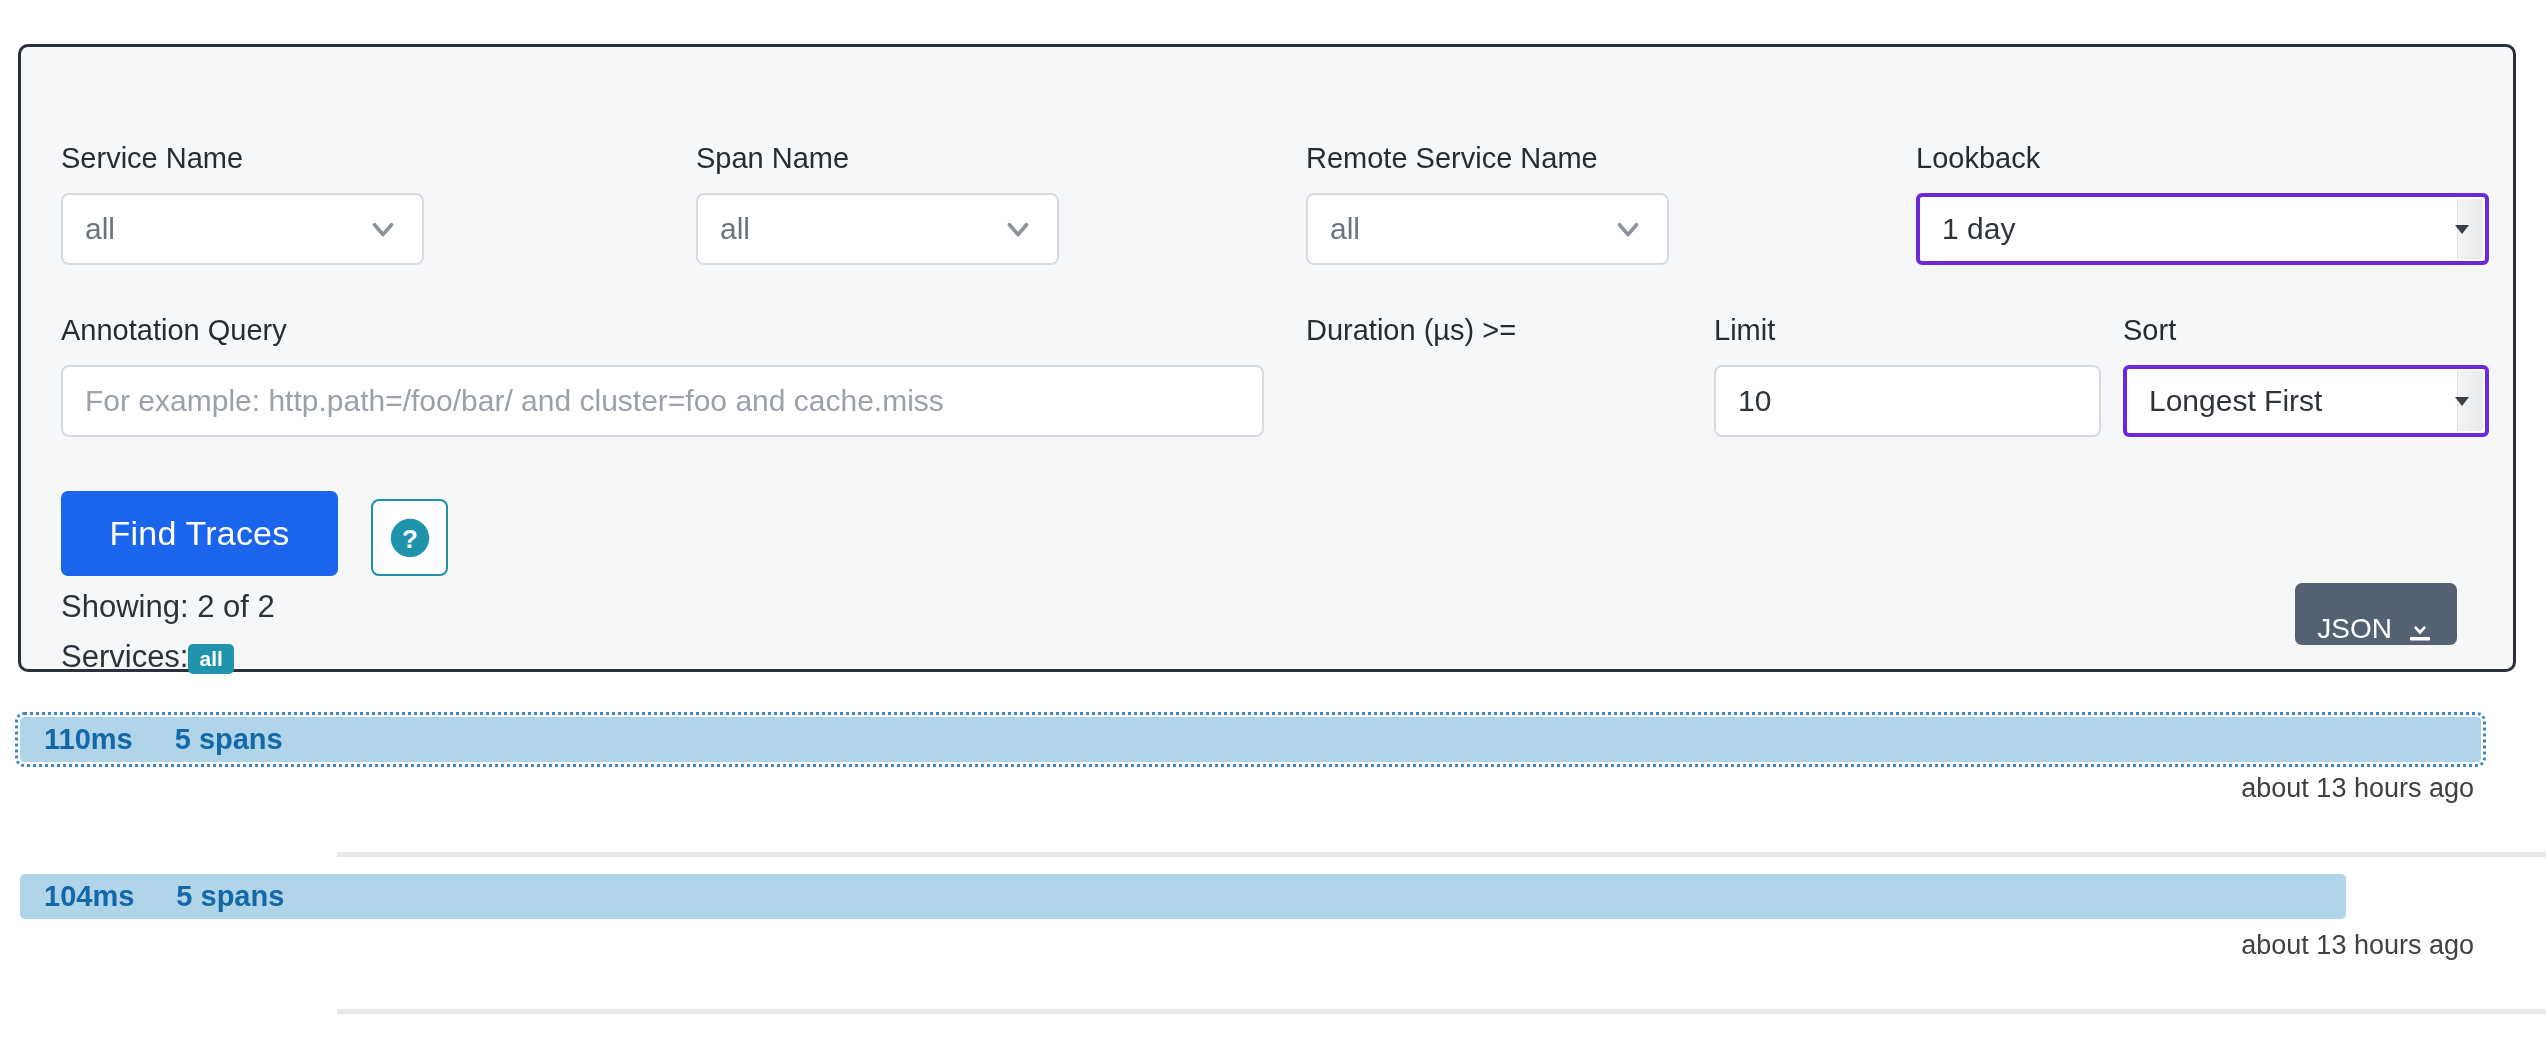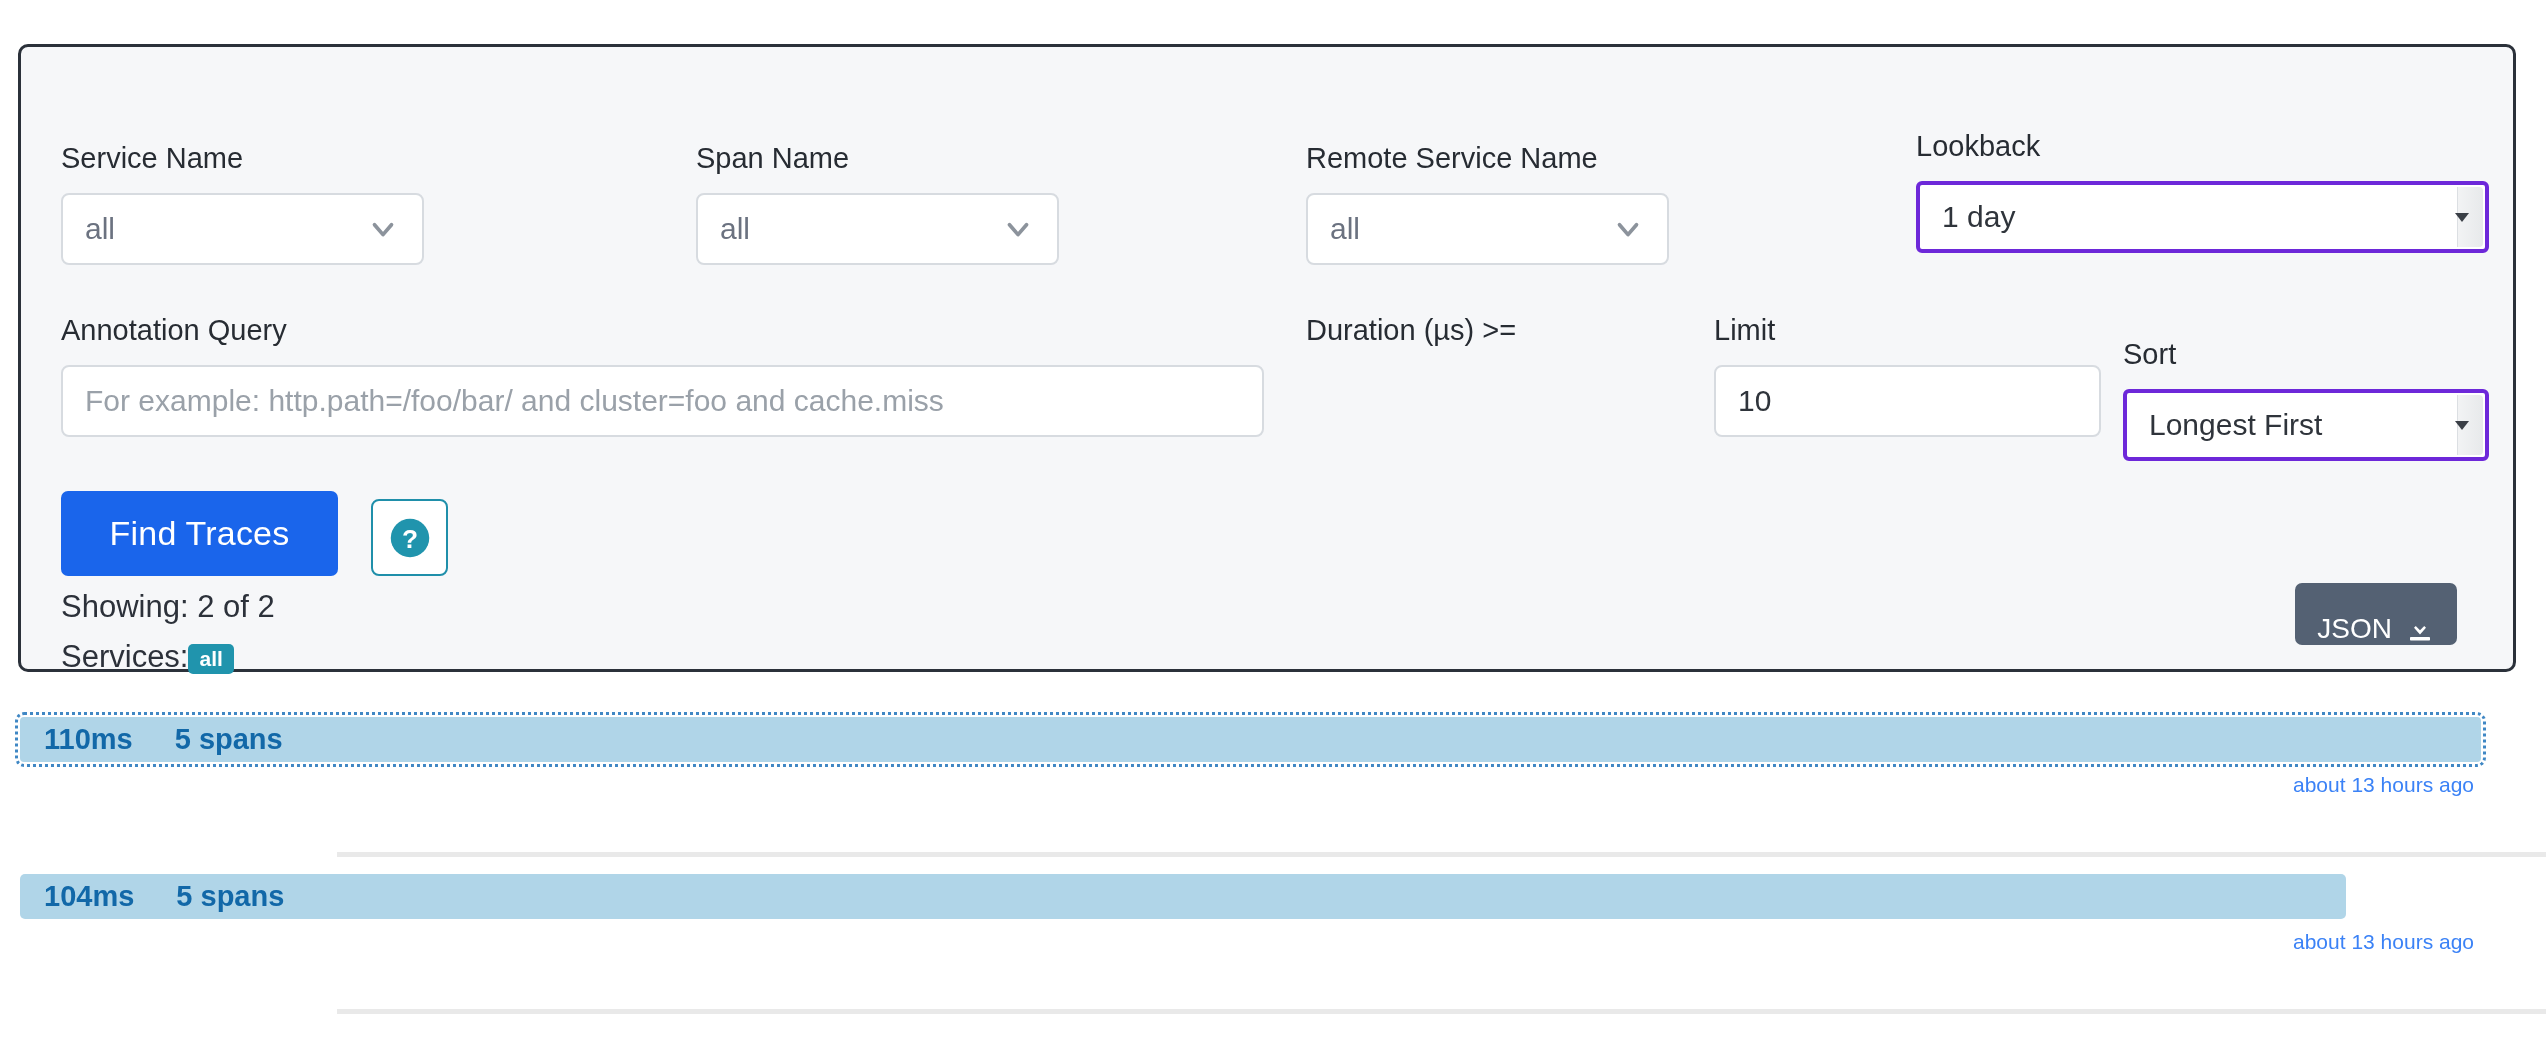--- a/index.html
+++ b/index.html
@@ -86,29 +86,29 @@
     width: 26px;
     background: linear-gradient(to right,#f2f3f4,#e7e9eb);
     border-left: 1px solid #dcdfe3;
     border-radius: 0 4px 4px 0;
   }
 
   
   #f-service   { position:absolute; left: 40px;   top: 94px;  width: 363px; }
   #f-span      { position:absolute; left: 675px;  top: 94px;  width: 363px; }
   #f-remote    { position:absolute; left: 1285px; top: 94px;  width: 363px; }
-  #f-lookback  { position:absolute; left: 1895px; top: 82px;  width: 573px; }
+  #f-lookback  { position:absolute; left: 1895px; top: 94px;  width: 573px; }
 
   .fieldgrp .field-label { margin-bottom: 18px; }
 
   
   #f-annotation{ position:absolute; left: 40px;   top: 266px; width: 1203px; }
   #f-duration  { position:absolute; left: 1285px; top: 266px; width: 387px; }
   #f-limit     { position:absolute; left: 1693px; top: 266px; width: 387px; }
-  #f-sort      { position:absolute; left: 2102px; top: 266px; width: 366px; margin-top: 24px; }
+  #f-sort      { position:absolute; left: 2102px; top: 266px; width: 366px; }
 
   
   .find-btn {
     position: absolute;
     left: 40px; top: 444px;
     width: 277px; height: 85px;
     background: #1a65eb;
     border: none;
     border-radius: 7px;
     color: #ffffff;
@@ -199,22 +199,22 @@
   .trace-bar .dur, .trace-bar .spans {
     font-size: 29px;
     font-weight: bold;
     color: #1268a8;
     white-space: nowrap;
   }
 
   .trace-time {
     position: absolute;
     right: 72px; top: 73px;
-    font-size: 21px;
-    color: #3b82f6;
+    font-size: 27px;
+    color: #404040;
     white-space: nowrap;
   }
 
   .trace-sep {
     position: absolute;
     left: 337px; right: 0;
     bottom: 0;
     height: 5px;
     background: #e9e9e9;
   }

